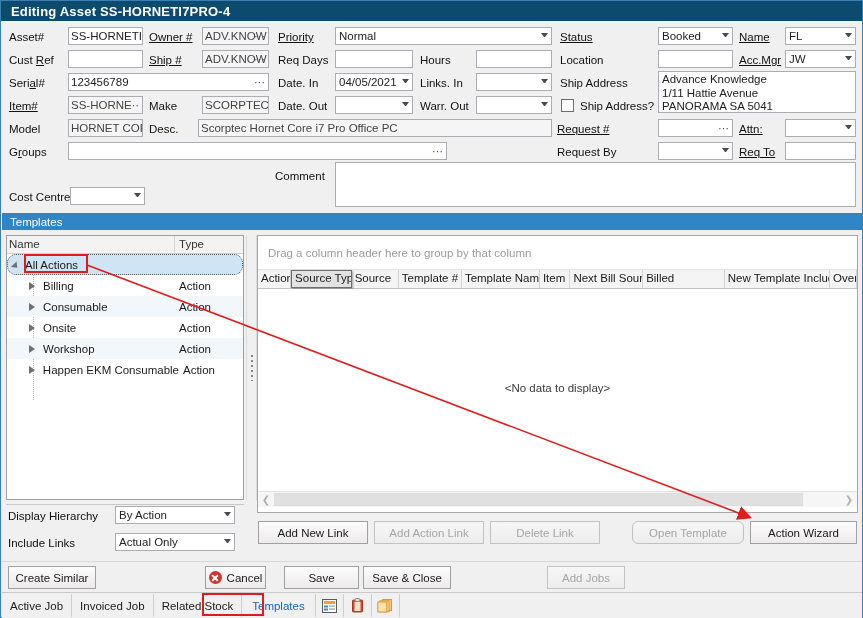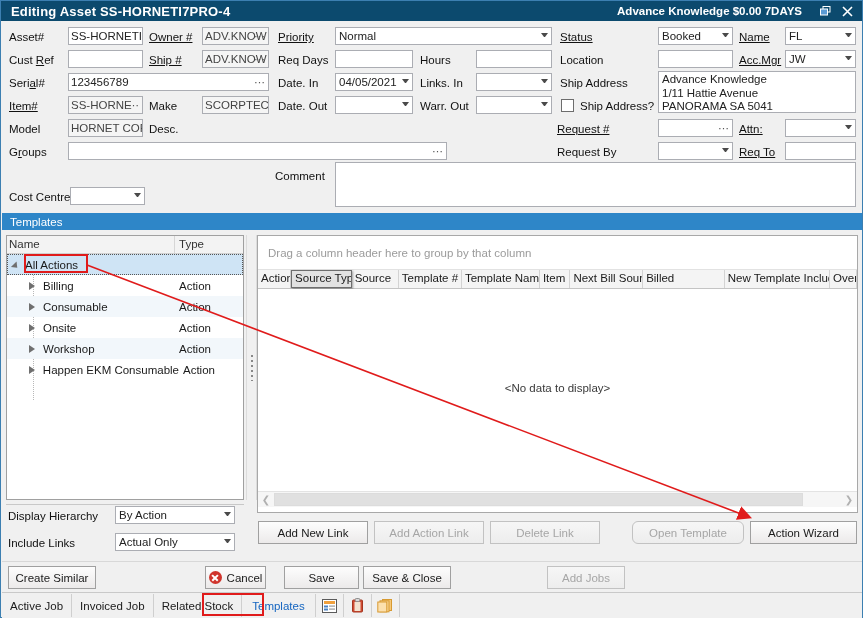--- a/index.html
+++ b/index.html
@@ -92,21 +92,21 @@
     height:17px;display:flex;background:#f3f3f3;
     border-bottom:1px solid #d0d0d0;font-size:11.5px;color:#333;
   }
   .tree-head .c1{width:168px;padding-left:2px;line-height:17px;border-right:1px solid #d6d6d6;box-sizing:border-box;}
   .tree-head .c2{flex:1;padding-left:4px;line-height:17px;}
   .tr{
     height:21px;display:flex;align-items:center;font-size:11.5px;color:#1a1a1a;
     box-sizing:border-box;position:relative;
   }
   .tr.alt{background:#f2f7fb;}
-  .tr.sel{background:#cfe4f5;outline:1px dotted #555;outline-offset:-1px;}
+  .tr.sel{background:#cfe4f5;outline:1px dotted #555;outline-offset:-1px;border-radius:9px;}
   .tr .nm{width:168px;box-sizing:border-box;display:flex;align-items:center;overflow:hidden;white-space:nowrap;}
   .tr .ty{flex:1;padding-left:4px;overflow:hidden;white-space:nowrap;}
   .exp-root{
     width:9px;height:9px;margin-left:6px;margin-right:3px;display:inline-block;position:relative;
   }
   .exp-root:after{
     content:"";position:absolute;left:0;top:2px;
     border-left:5px solid #6f6f6f;border-top:4px solid transparent;border-bottom:4px solid transparent;
     transform:rotate(45deg);transform-origin:50% 50%;
   }
@@ -209,34 +209,20 @@
   }
   .arrow-overlay{position:absolute;left:0;top:0;width:863px;height:618px;pointer-events:none;}
 </style>
 </head>
 <body>
 
 <div class="window">
 
   <div class="titlebar">
     <div class="title-left">Editing Asset SS-HORNETI7PRO-4</div>
-    <div class="title-right">
-      <span class="t-text">Advance Knowledge $0.00 7DAYS</span>
-      <span class="win-btn">
-        <svg width="11" height="10" viewBox="0 0 11 10">
-            <rect x="3" y="0.5" width="7" height="5.5" fill="none" stroke="#fff" stroke-width="1"></rect>
-            <rect x="0.5" y="3" width="7" height="6" fill="#5b9bd5" stroke="#fff" stroke-width="1"></rect>
-          </svg>
-      </span>
-      <span class="win-btn">
-        <svg width="11" height="11" viewBox="0 0 11 11">
-            <path d="M1 1 L10 10 M10 1 L1 10" stroke="#fff" stroke-width="1.6" fill="none"></path>
-          </svg>
-      </span>
-    </div>
   </div>
 
   <div class="form">
 
     <div class="lbl" style="left:7px;top:9px;">Asset#</div>
     <div class="fld" style="left:66px;top:5px;width:75px;">SS-HORNETI7PRO-4</div>
     <div class="lbl" style="left:147px;top:9px;text-decoration:underline;">Owner #</div>
     <div class="fld ro dots" style="left:200px;top:5px;width:67px;"><span>ADV.KNOW</span><span class="ell">⋯</span></div>
     <div class="lbl" style="left:276px;top:9px;"><u>Priority</u></div>
     <div class="combo" style="left:333px;top:5px;width:217px;"><span>Normal</span><span class="arw"></span></div>
@@ -277,20 +263,21 @@
     <div class="lbl" style="left:276px;top:78px;">Date. Out</div>
     <div class="combo" style="left:333px;top:74px;width:78px;"><span></span><span class="arw"></span></div>
     <div class="lbl" style="left:418px;top:78px;">Warr. Out</div>
     <div class="combo" style="left:474px;top:74px;width:76px;"><span></span><span class="arw"></span></div>
     <div class="chk" style="left:559px;top:77px;"></div>
     <div class="lbl" style="left:578px;top:78px;">Ship Address?</div>
 
     <div class="lbl" style="left:7px;top:101px;">Model</div>
     <div class="fld ro" style="left:66px;top:97px;width:75px;">HORNET CORE</div>
     <div class="lbl" style="left:147px;top:101px;">Desc.</div>
+    <div class="fld ro" style="left:196px;top:97px;width:354px;">Scorptec Hornet Core i7 Pro Office PC</div>
     <div class="lbl" style="left:555px;top:101px;text-decoration:underline;">Request #</div>
     <div class="fld dots" style="left:656px;top:97px;width:75px;"><span></span><span class="ell">⋯</span></div>
     <div class="lbl" style="left:737px;top:101px;text-decoration:underline;">Attn:</div>
     <div class="combo" style="left:783px;top:97px;width:71px;"><span></span><span class="arw"></span></div>
 
     <div class="lbl" style="left:7px;top:124px;"><span>G</span><u>r</u><span>oups</span></div>
     <div class="fld dots" style="left:66px;top:120px;width:379px;"><span></span><span class="ell">⋯</span></div>
     <div class="lbl" style="left:555px;top:124px;">Request By</div>
     <div class="combo" style="left:656px;top:120px;width:75px;"><span></span><span class="arw"></span></div>
     <div class="lbl" style="left:737px;top:124px;text-decoration:underline;">Req To</div>

